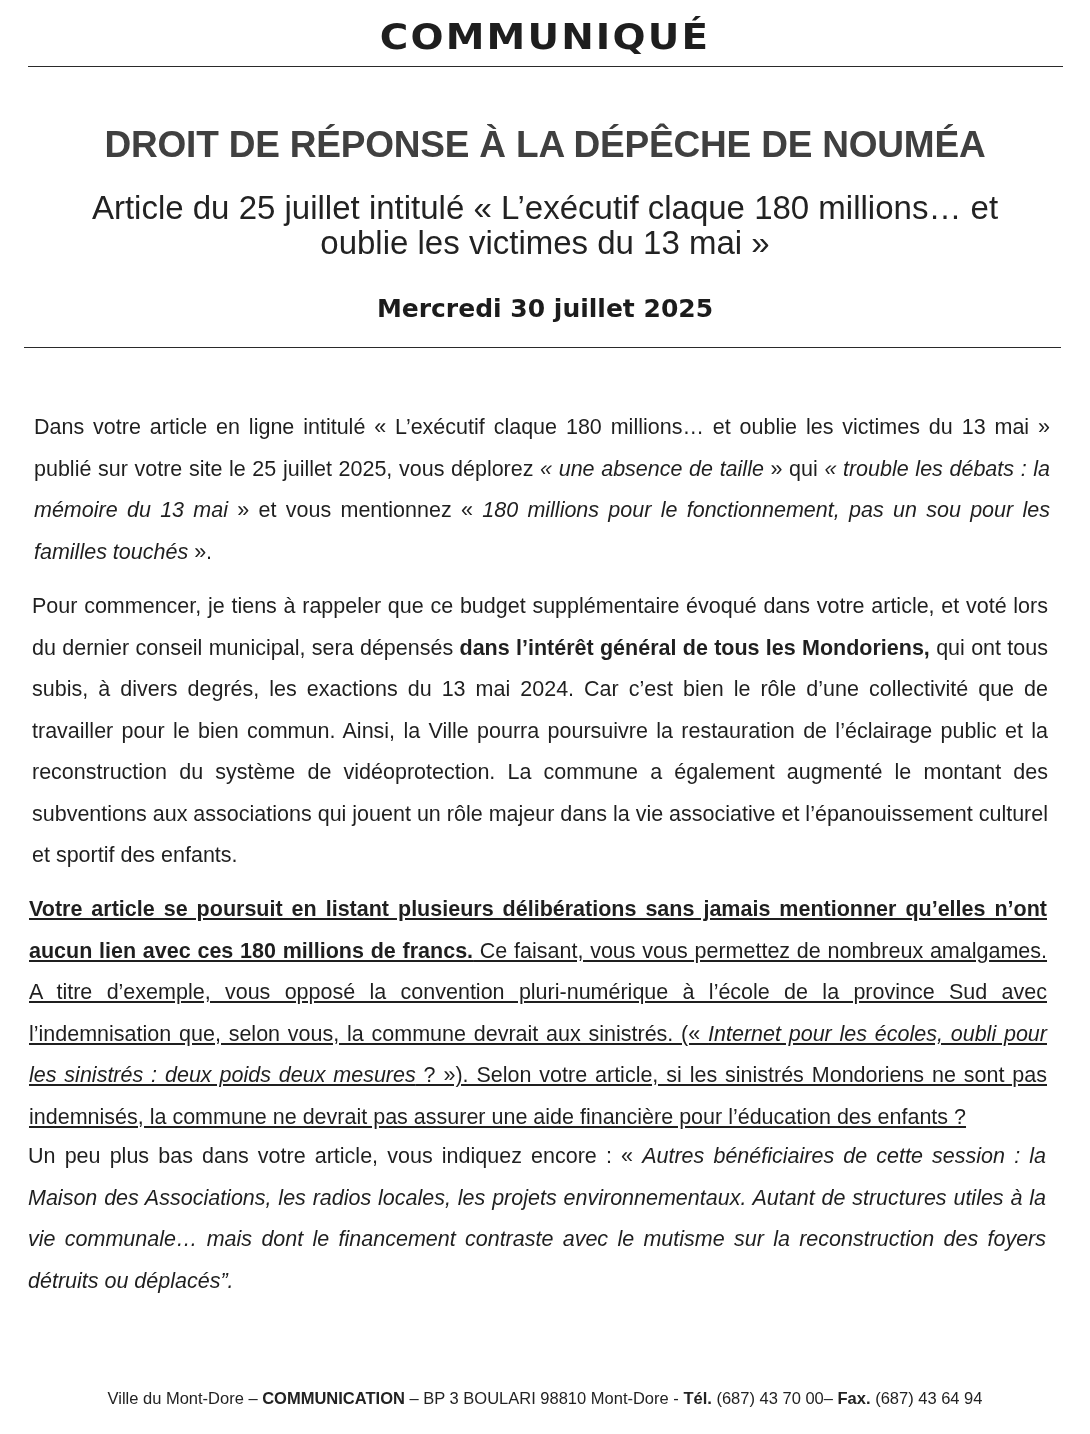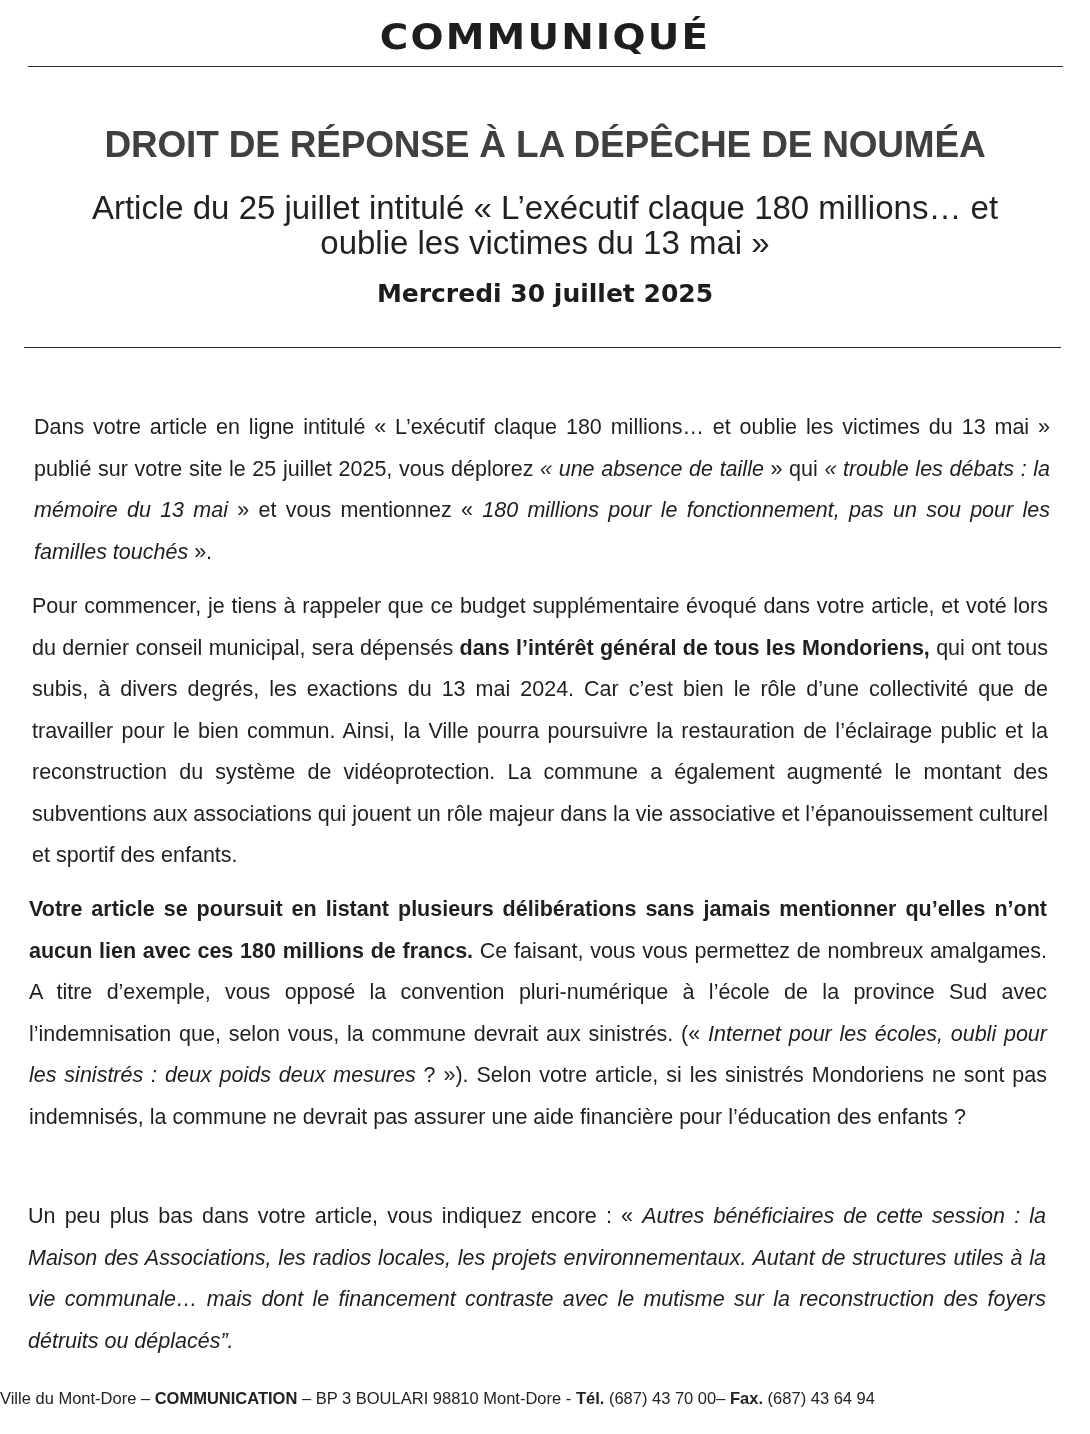--- a/index.html
+++ b/index.html
@@ -55,47 +55,48 @@
       position: absolute;
       left: 60px; top: 190px;
       width: 970px;
       text-align: center;
       font-size: 33px;
       line-height: 35px;
       color: #222;
     }
     .date {
       position: absolute;
-      left: 0; top: 279px;
+      left: 0; top: 294px;
       width: 1090px;
       text-align: center;
       font-family: "DejaVu Sans", sans-serif;
       font-weight: bold;
       font-size: 25px;
       color: #1c1c1c;
     }
     .body-text {
       position: absolute;
       left: 30px;
       width: 1018px;
       font-size: 21.5px;
       line-height: 41.5px;
       text-align: justify;
       color: #1f1f1f;
     }
     .body-text b { font-weight: bold; }
     .body-text i { font-style: italic; }
     .p1 { top: 407px; left: 34px; width: 1016px; }
     .p2 { top: 586px; left: 32px; width: 1016px; }
-    .p3 { top: 889px; left: 29px; width: 1018px; }
-    .p4 { top: 1196px; left: 28px; width: 1018px; }
+    .p3 { top: 889px; left: 29px; width: 1018px; text-decoration: underline; }
+    .p4 { top: 1136px; left: 28px; width: 1018px; }
     .footer {
       position: absolute;
       left: 0; top: 1389px;
       width: 1090px;
+      text-align: center;
       font-size: 16.5px;
       color: #222;
     }
     .footer b { font-weight: bold; }
   </style>
 </head>
 <body>
 
 <div class="page">
   <div class="masthead">COMMUNIQUÉ</div>

